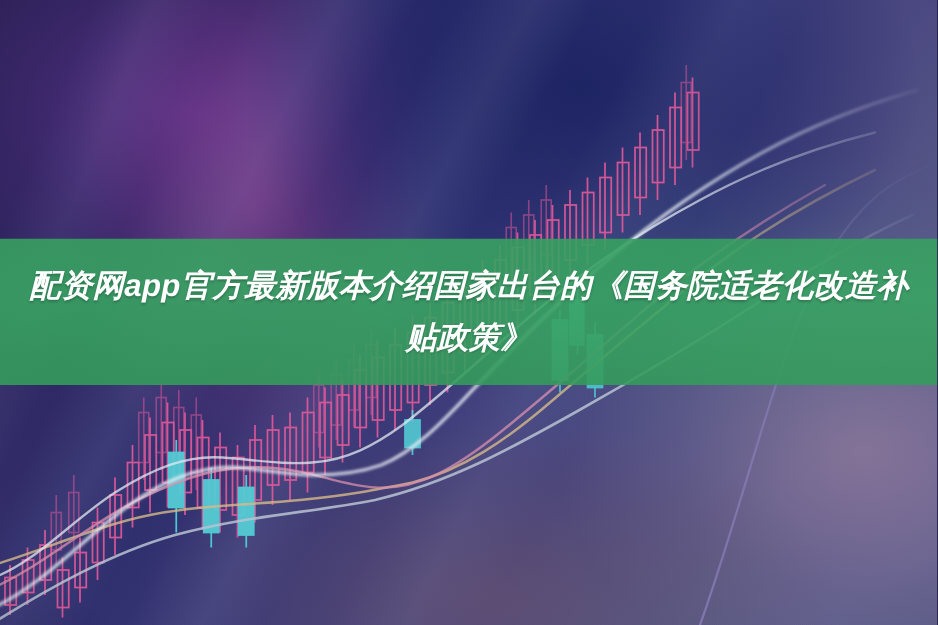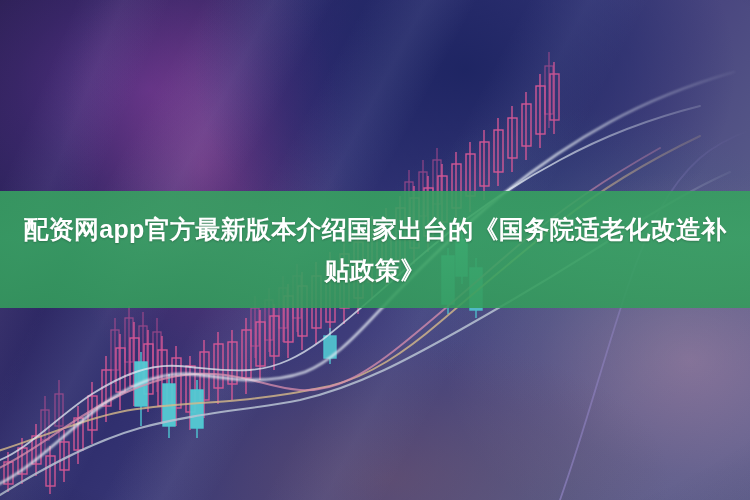--- a/index.html
+++ b/index.html
@@ -1,19 +1,20 @@
 <!DOCTYPE html>
 <html><head>
 <meta charset="utf-8">
 <style>
   html,body{margin:0;padding:0;background:#1b1838;}
   #stage{
     position:relative;width:750px;height:500px;overflow:hidden;
     font-family:"Liberation Sans","DejaVu Sans",sans-serif;
     background:#2c2458;
+    font-style:italic;
   }
 
   
   .bglayer{position:absolute;inset:0;}
 
   #bg-base{
     background:
       linear-gradient(125deg,
         #2a2053 0%,
         #2d2560 18%,

